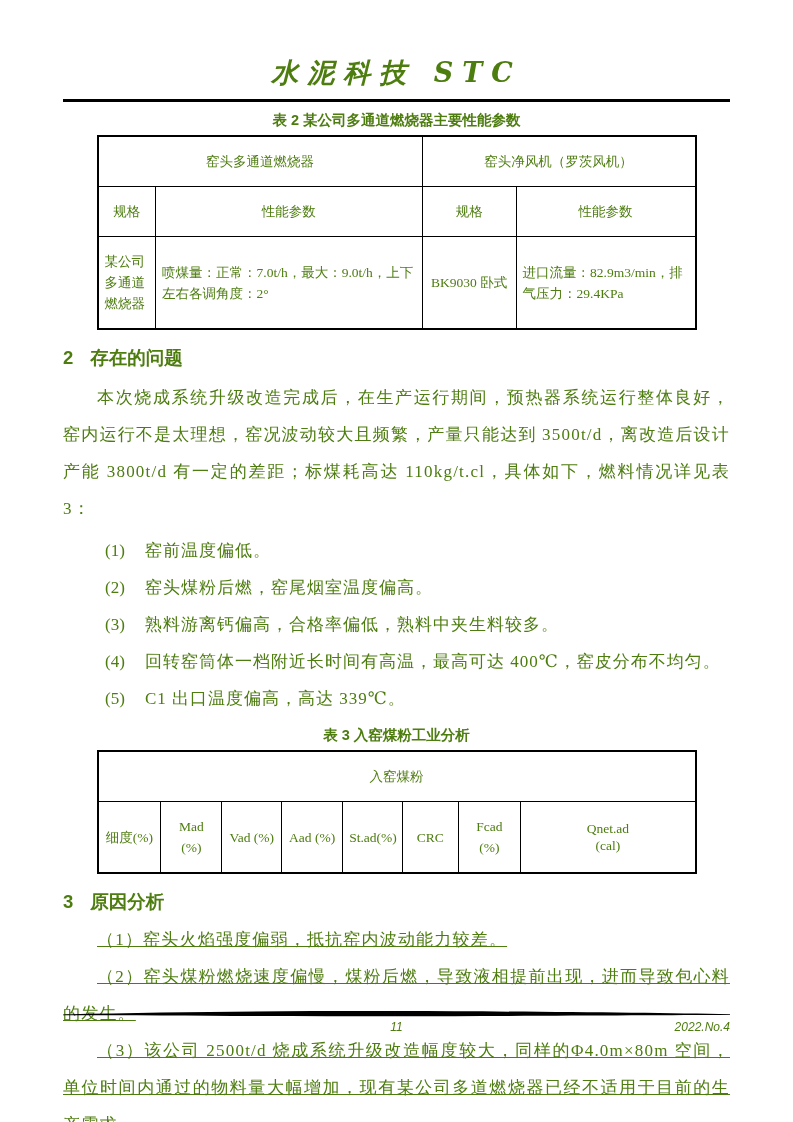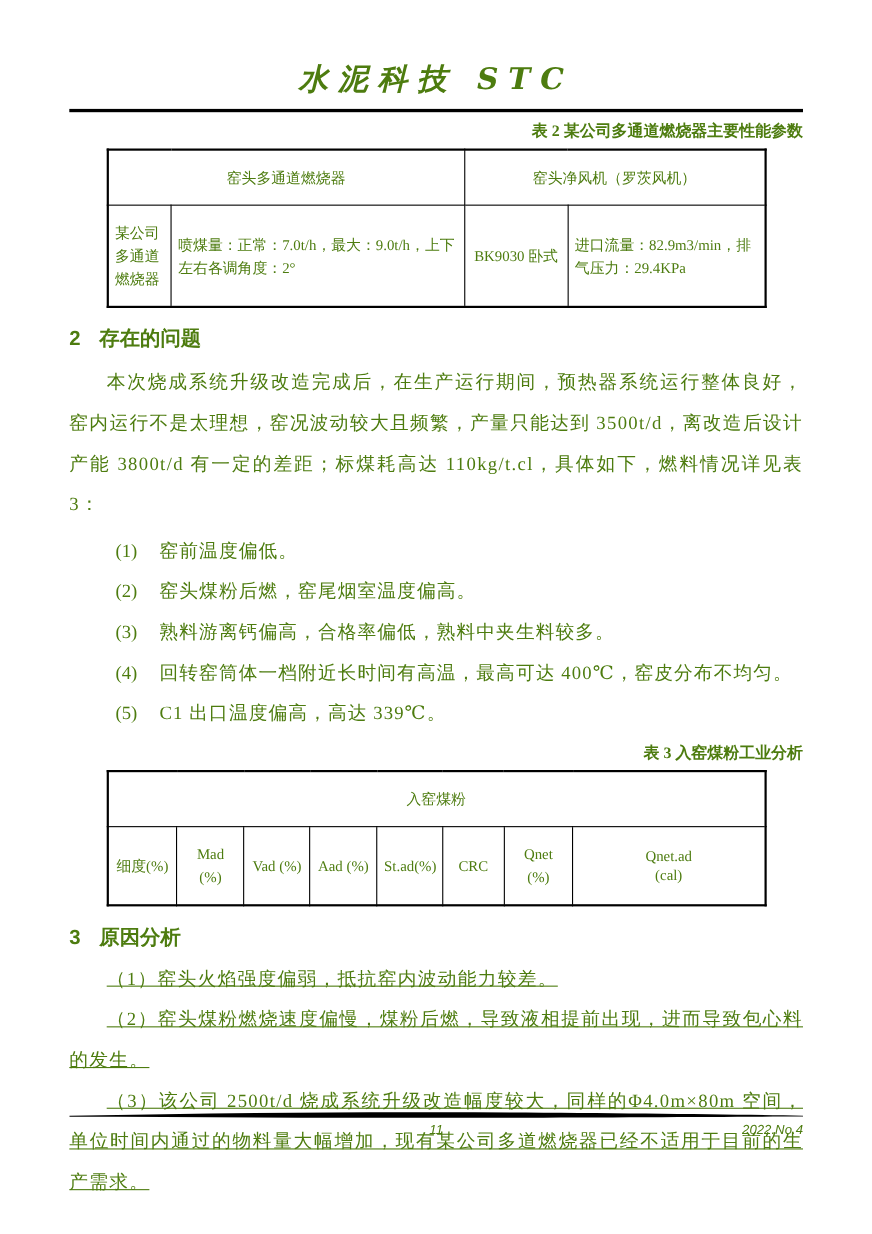--- a/index.html
+++ b/index.html
@@ -21,22 +21,22 @@
     font-style: italic;
     font-weight: bold;
     font-size: 27px;
     letter-spacing: 9px;
     line-height: 34px;
   }
   .header-rule { height: 3px; background: #000; margin-top: 9px; }
 
   
   .table-caption {
-    text-align: right;
-    font-family: Liberation Serif, serif;
+    text-align: center;
+    font-family: Liberation Sans, sans-serif;
     font-weight: bold;
     font-size: 14.5px;
     line-height: 18px;
     margin-top: 9px;
   }
   .section-heading {
     display: flex;
     align-items: baseline;
     gap: 17px;
     font-family: "Liberation Sans", "DejaVu Sans", sans-serif;
@@ -114,20 +114,26 @@
     <colgroup>
       <col style="width:9.7%">
         <col style="width:44.6%">
         <col style="width:15.7%">
         <col style="width:30%">
     </colgroup>
     <tbody>
         <tr class="t2-r1">
       <td colspan="2">窑头多通道燃烧器</td>
       <td colspan="2">窑头净风机（罗茨风机）</td>
+    </tr>
+    <tr class="t2-r2">
+      <td>规格</td>
+      <td>性能参数</td>
+      <td>规格</td>
+      <td>性能参数</td>
     </tr>
     <tr class="t2-r3">
       <td class="left">某公司多通道燃烧器</td>
       <td class="left">喷煤量：正常：7.0t/h，最大：9.0t/h，上下左右各调角度：2°</td>
       <td>BK9030 卧式</td>
       <td class="left">进口流量：82.9m3/min，排气压力：29.4KPa</td>
     </tr>
   </tbody>
     </table>
 
@@ -176,21 +182,21 @@
         <tr class="t3-r1">
       <td colspan="8">入窑煤粉</td>
     </tr>
     <tr class="t3-r2">
       <td>细度(%)</td>
       <td>Mad (%)</td>
       <td>Vad (%)</td>
       <td>Aad (%)</td>
       <td>St.ad(%)</td>
       <td>CRC</td>
-      <td>Qnet (%)</td>
+      <td>Fcad (%)</td>
       <td class="prewrap">Qnet.ad
 (cal)</td>
     </tr>
   </tbody>
     </table>
 
   <div class="section-heading">
     <span>3</span>
     <span>原因分析</span>
   </div>

